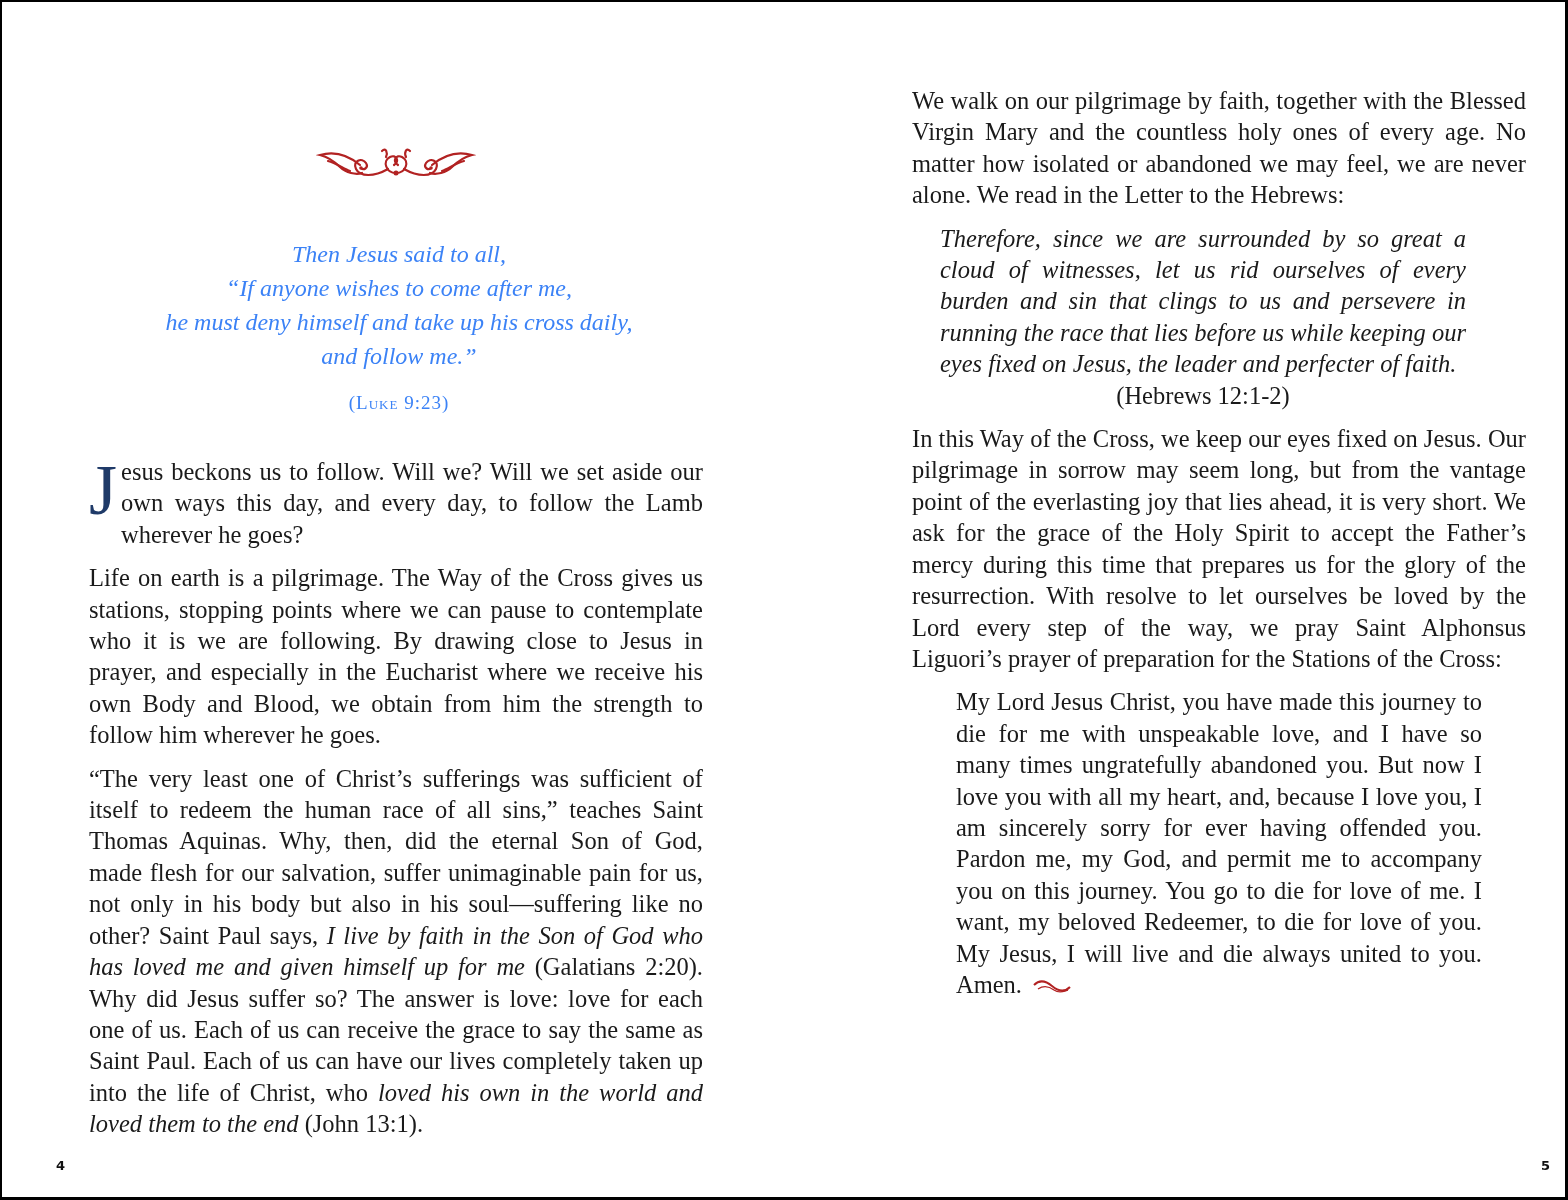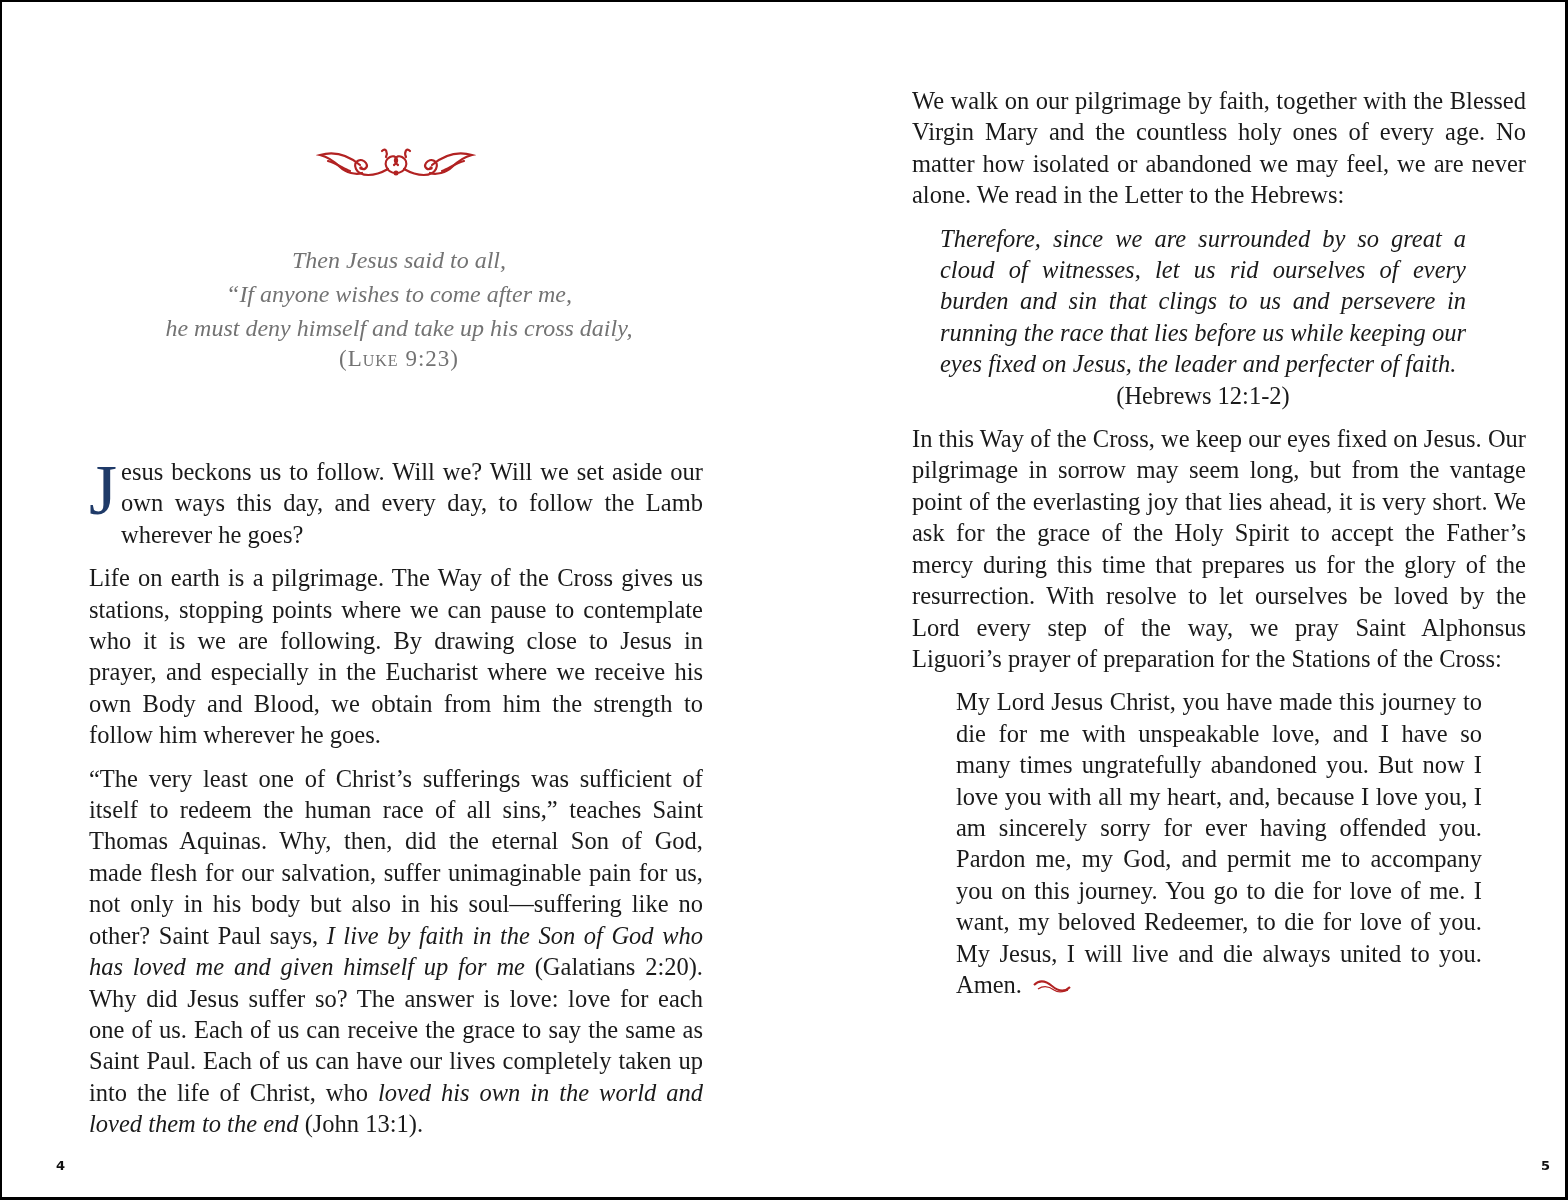--- a/index.html
+++ b/index.html
@@ -20,27 +20,27 @@
 
     .heading {
       position: absolute; left: 0; width: 790px; top: 86px;
       text-align: center; color: #1f3a68;
       font-weight: bold; font-size: 28px; letter-spacing: 1.5px;
       font-variant: small-caps;
     }
     .ornament { position: absolute; left: 316px; top: 143px; width: 160px; height: 42px; }
 
     .epigraph {
-      position: absolute; left: 90px; width: 618px; top: 243px;
-      text-align: center; color: #737373;
+      position: absolute; left: 90px; width: 618px; top: 237px;
+      text-align: center; color: #3b82f6;
       font-style: italic; font-size: 24px; line-height: 34px;
     }
     .epigraph .ref {
-      font-style: normal; font-size: 23px; font-variant: small-caps;
-      letter-spacing: 1px; line-height: 28px; display: block; margin-top: 0px;
+      font-style: normal; font-size: 19px; font-variant: small-caps;
+      letter-spacing: 1px; line-height: 28px; display: block; margin-top: 16px;
     }
 
     .body-text {
       font-size: 24.5px; line-height: 31.4px; text-align: justify;
       hyphens: manual; color: #1a1a1a;
     }
     .body-text p { margin: 0 0 12px 0; }
     .left-col { position: absolute; left: 89px; width: 614px; top: 456px; }
     .right-col { position: absolute; left: 92px; width: 614px; top: 85px; }
 
@@ -86,20 +86,21 @@
       <circle cx="80" cy="30" r="2.5"></circle>
       <circle cx="45" cy="25" r="1.8"></circle>
       <circle cx="115" cy="25" r="1.8"></circle>
     </g>
   </svg>
 
   <div class="epigraph">
     <div>Then Jesus said to all,</div>
     <div>“If anyone wishes to come after me,</div>
     <div>he must deny himself and take up his cross daily,</div>
+    <div>and follow me.”</div>
     <span class="ref">(Luke 9:23)</span>
   </div>
 
   <div class="left-col body-text">
     <p>
       <span class="dropcap">J</span><span>esus beckons us to follow. Will we? Will we set aside our own ways this day, and every day, to follow the Lamb wherever he goes?</span>
     </p>
     <p>Life on earth is a pilgrimage. The Way of the Cross gives us stations, stopping points where we can pause to con­template who it is we are following. By drawing close to Jesus in prayer, and especially in the Eucharist where we receive his own Body and Blood, we obtain from him the strength to follow him wherever he goes.</p>
     <p><span>“The very least one of Christ’s sufferings was sufficient of itself to redeem the human race of all sins,” teaches Saint Thomas Aquinas. Why, then, did the eternal Son of God, made flesh for our salvation, suffer unimaginable pain for us, not only in his body but also in his soul—suffering like no other? Saint Paul says, </span><em>I live by faith in the Son of God who has loved me and given himself up for me</em><span> (Galatians 2:20). Why did Jesus suffer so? The answer is love: love for each one of us. Each of us can receive the grace to say the same as Saint Paul. Each of us can have our lives com­pletely taken up into the life of Christ, who </span><em>loved his own in the world and loved them to the end</em><span> (John 13:1).</span></p>
   </div>

